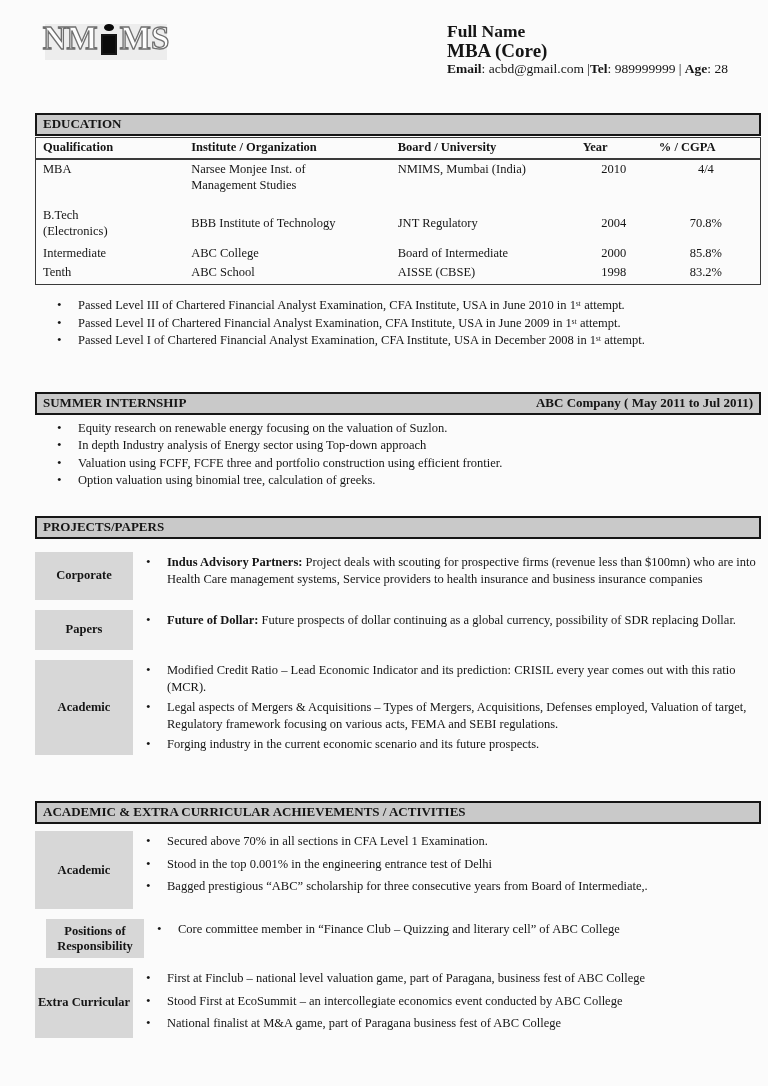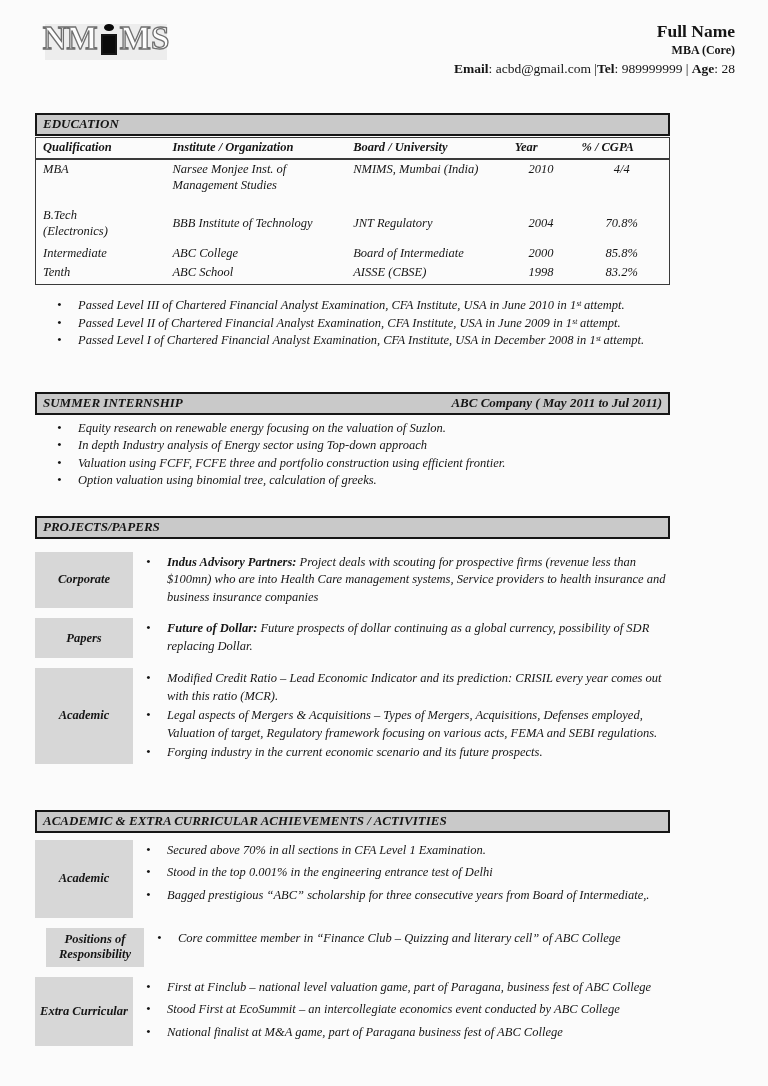--- a/index.html
+++ b/index.html
@@ -22,28 +22,28 @@
   }
   .logo-outline {
     font-weight: 700; font-size: 33px; line-height: 0.85;
     color: #fdfdfd; -webkit-text-stroke: 1.3px #6f6f6f;
     letter-spacing: 0px;
   }
   .logo-i { display: inline-flex; flex-direction: column; align-items: center; margin: 0 3px; }
   .logo-i .dot { width: 10px; height: 10px; border-radius: 50%; background: #0b0b0b; margin-bottom: 3px; }
   .logo-i .bar { width: 9px; height: 26px; background: #0b0b0b; }
 
-  .header-right { position: absolute; right: 33px; top: 21px; text-align: right; font-family: Liberation Serif, serif; }
+  .header-right { position: absolute; right: 40px; top: 21px; text-align: left; font-family: Liberation Serif, serif; }
   .person-name { font-size: 17.5px; font-weight: 700; line-height: 21px; }
-  .person-degree { font-size: 12px; font-weight: 700; line-height: 17px; }
+  .person-degree { font-size: 19px; font-weight: 700; line-height: 17px; }
   .person-contact { font-size: 13.5px; line-height: 18px; margin-top: 1px; }
   .person-contact b { font-weight: 700; }
 
   
-  .section { margin-left: 35px; width: 635px; font-style: italic; }
+  .section { margin-left: 35px; width: 726px; }
   .bar {
     display: flex; justify-content: space-between; align-items: center;
     background: #c9c9c9; border: 2px solid #161616;
     padding: 1px 6px 2px 6px;
     font-weight: 700; font-size: 13px; line-height: 16px;
   }
   ul.bullets { list-style: none; }
   ul.bullets li {
     position: relative; padding-left: 23px;
     font-size: 12.5px; line-height: 17.5px;

